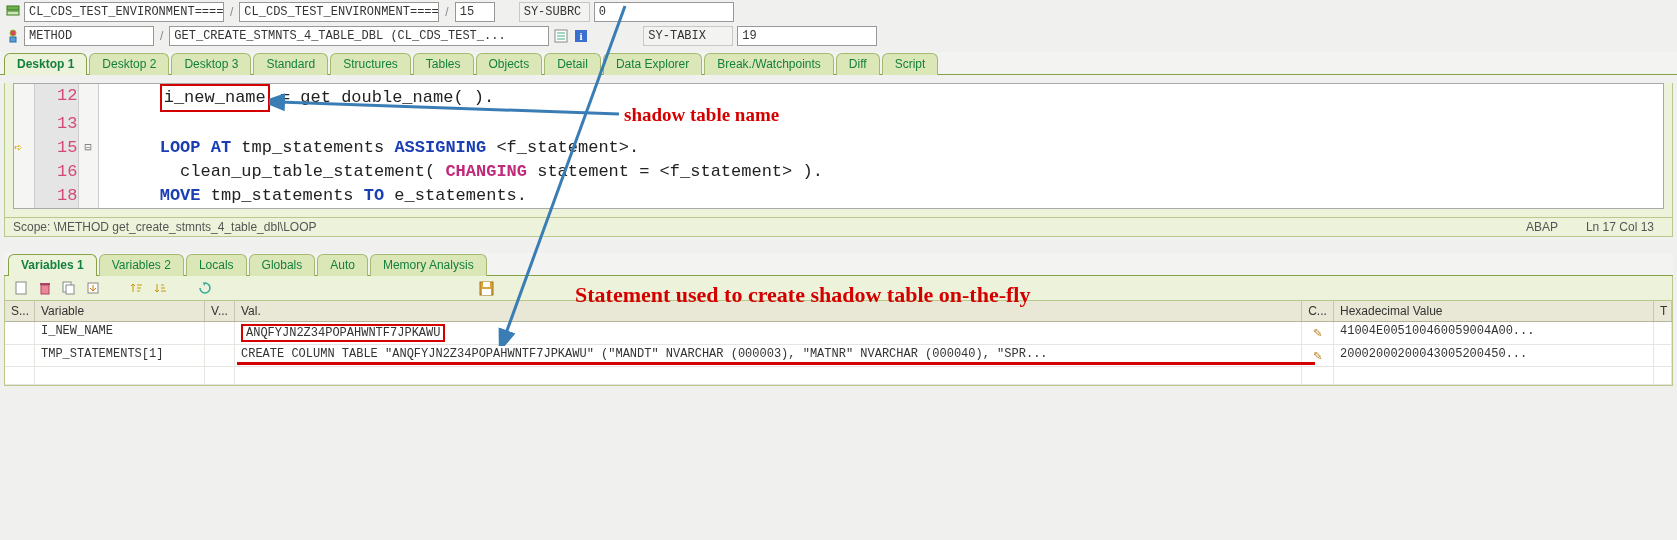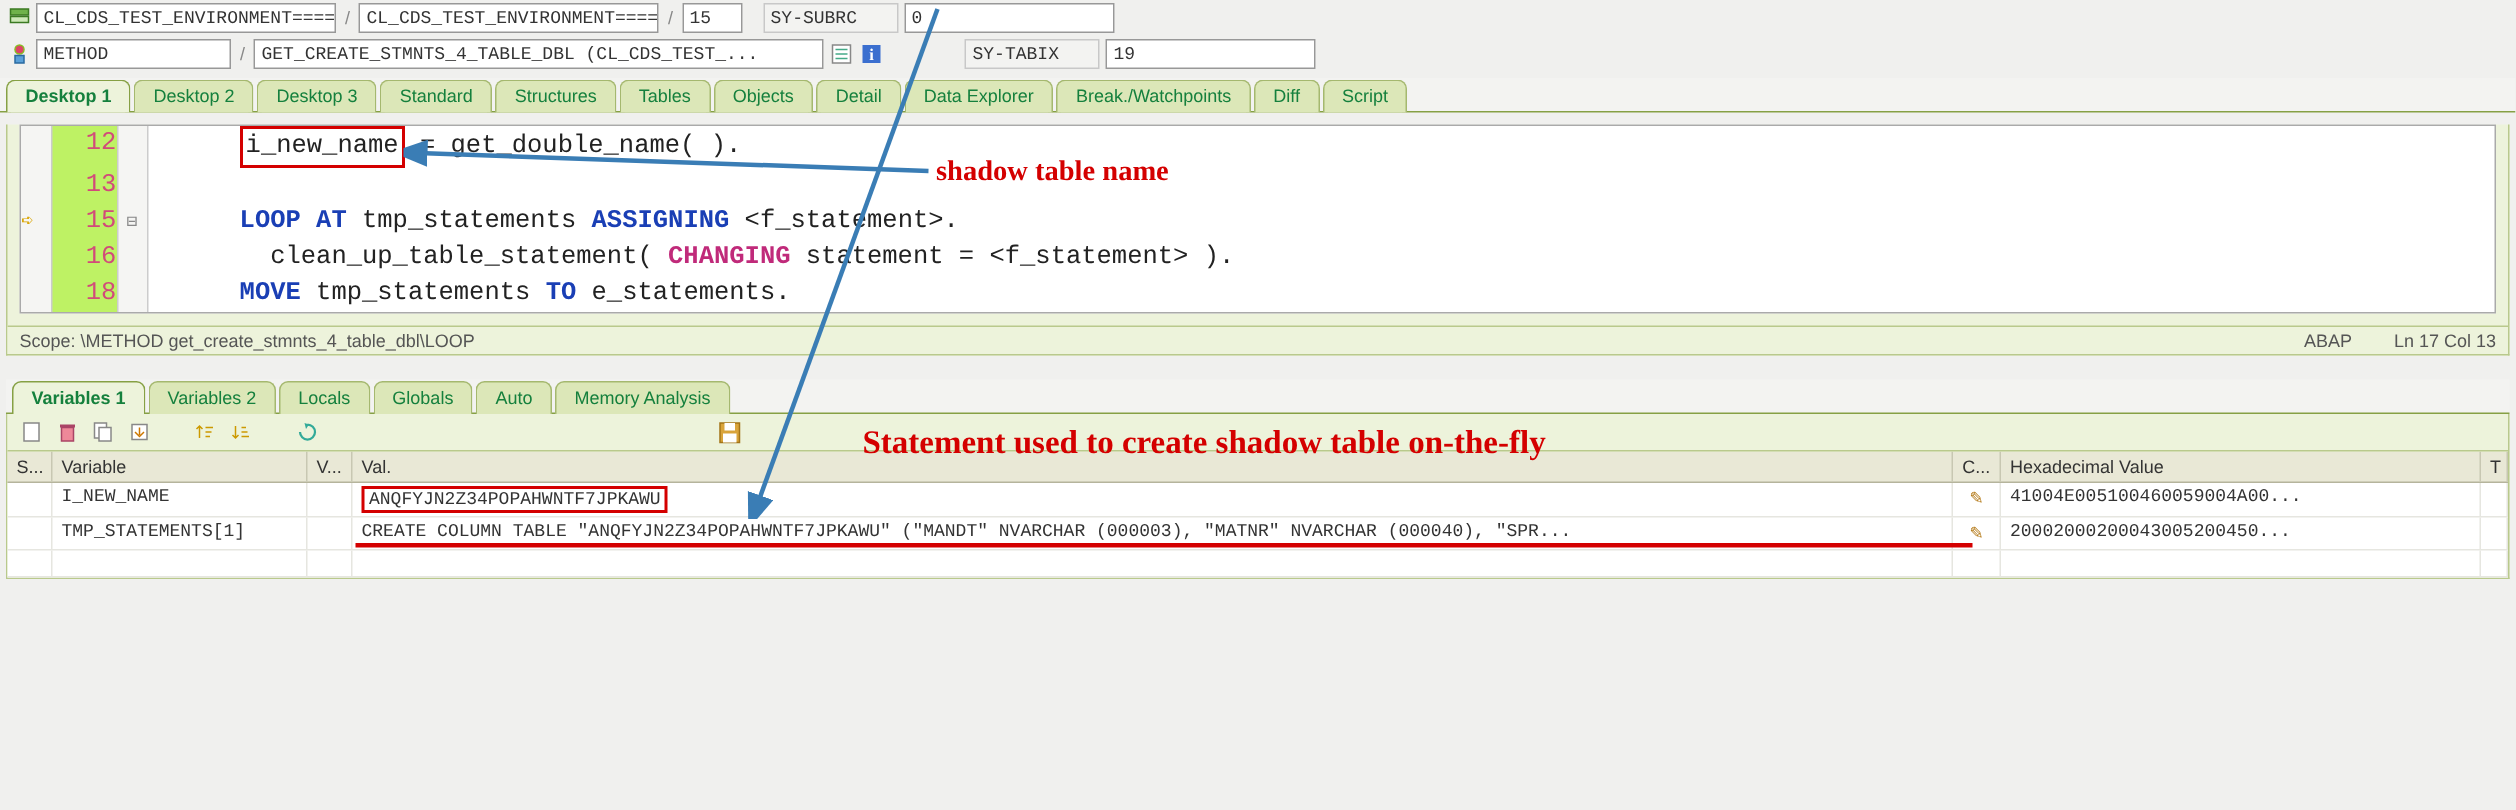--- a/index.html
+++ b/index.html
@@ -9,21 +9,21 @@
 .green-icon{width:14px;height:14px;display:inline-block}
 .tabbar{display:flex;align-items:end;gap:0;padding:0 4px;border-bottom:1px solid #86a044;background:#f3f3f1;margin-top:4px}
 .tabbar .spacer{flex:1}
 .tab{background:#dce7b8;border:1px solid #a5b86f;border-bottom:none;border-radius:6px 6px 0 0;padding:3px 12px 4px;margin-right:2px;font-size:12px;color:#15803d;cursor:default;position:relative;top:1px}
 .tab.active{background:#edf3db;font-weight:bold;border-color:#86a044;z-index:2}
 .panel{background:#edf3db;border:1px solid #b9c98c;border-top:none;margin:0 4px}
 .code-area{background:#fff;border:1px solid #aaa;margin:8px;overflow:hidden;position:relative}
 .code-table{width:100%;border-collapse:collapse;font-family:"Courier New",monospace;font-size:17px}
 .code-table td{padding:0;vertical-align:top;line-height:24px;white-space:pre}
 .gut-brk{width:20px;border-right:1px solid #ccc;background:#f5f5f3}
-.gut-ln{width:44px;text-align:right;padding-right:10px;color:#d24a7a;background:#bef264;border-right:1px solid #ccc;font-family:"Courier New",monospace}
+.gut-ln{width:44px;text-align:right;padding-right:10px;color:#d24a7a;background:#e5e5e5;border-right:1px solid #ccc;font-family:"Courier New",monospace}
 .gut-fold{width:20px;text-align:center;background:#f5f5f3;border-right:1px solid #ccc;color:#888;font-size:12px}
 .code-cell{padding-left:6px}
 .kw{color:#1a3fb5;font-weight:bold}
 .kwchg{color:#c02a7a;font-weight:bold}
 .txt{color:#222}
 .hl-line td{background:#e7efff}
 .box-red{border:2px solid #d40000;padding:0 2px;display:inline-block}
 .scope-row{display:flex;font-size:12px;color:#555;padding:2px 8px;background:#edf3db;border-top:1px solid #b9c98c}
 .scope-row .flex{flex:1}
 .toolbar2{display:flex;align-items:center;gap:8px;padding:4px 8px;background:#edf3db;border-bottom:1px solid #b9c98c;position:relative}
@@ -56,21 +56,21 @@
     <svg viewBox="0 0 14 14">
         <rect x="1" y="1" width="12" height="4" fill="#6fb24a" stroke="#3b7a22"></rect>
         <rect x="1" y="6" width="12" height="4" fill="#cde8b7" stroke="#3b7a22"></rect>
       </svg>
   </span>
   <div class="field" style="width:200px">CL_CDS_TEST_ENVIRONMENT======...</div>
   <span class="sep">/</span>
   <div class="field" style="width:200px">CL_CDS_TEST_ENVIRONMENT======...</div>
   <span class="sep">/</span>
   <div class="field" style="width:40px">15</div>
-  <div class="field" style="width:90px;margin-left:10px;background:#f3f3f1;border-color:#c8c8c8">SY-SUBRC</div>
+  <div class="field" style="width:71px;margin-left:20px;background:#f3f3f1;border-color:#c8c8c8">SY-SUBRC</div>
   <div class="field" style="width:140px">0</div>
 </div>
 
 <div class="row">
   <span class="green-icon">
     <svg viewBox="0 0 14 14">
         <circle cx="7" cy="4" r="3" fill="#d46" stroke="#8b2"></circle>
         <rect x="4" y="8" width="6" height="5" fill="#5aa0d8" stroke="#2a6aa0"></rect>
       </svg>
   </span>
@@ -156,21 +156,21 @@
           </marker>
         </defs>
       <line x1="350" y1="22" x2="10" y2="10" stroke="#3a7db5" stroke-width="3" marker-end="url(#ah1)"></line>
     </svg>
   </div>
 
   <div class="scope-row">
     <span>Scope: \METHOD get_create_stmnts_4_table_dbl\LOOP</span>
     <span class="flex"></span>
     <span style="margin-right:28px">ABAP</span>
-    <span style="">Ln  17 Col  13</span>
+    <span style="margin-right:10px">Ln  17 Col  13</span>
   </div>
 </div>
 
 <div style="height:12px"></div>
 <div class="tabbar" style="margin-left:4px;margin-right:4px">
   <div class="tab active">Variables 1</div>
   <div class="tab">Variables 2</div>
   <div class="tab">Locals</div>
   <div class="tab">Globals</div>
   <div class="tab">Auto</div>

